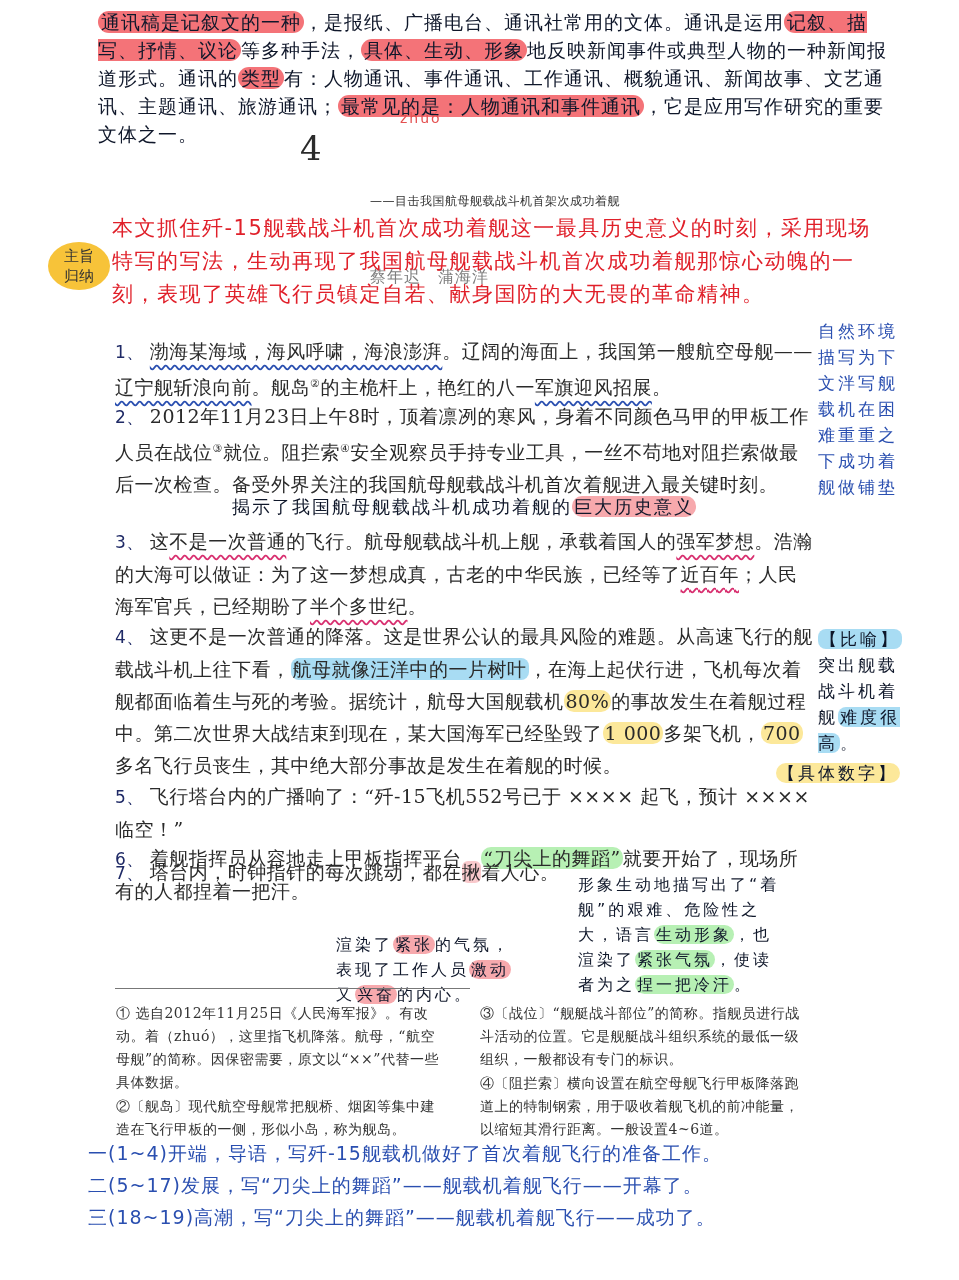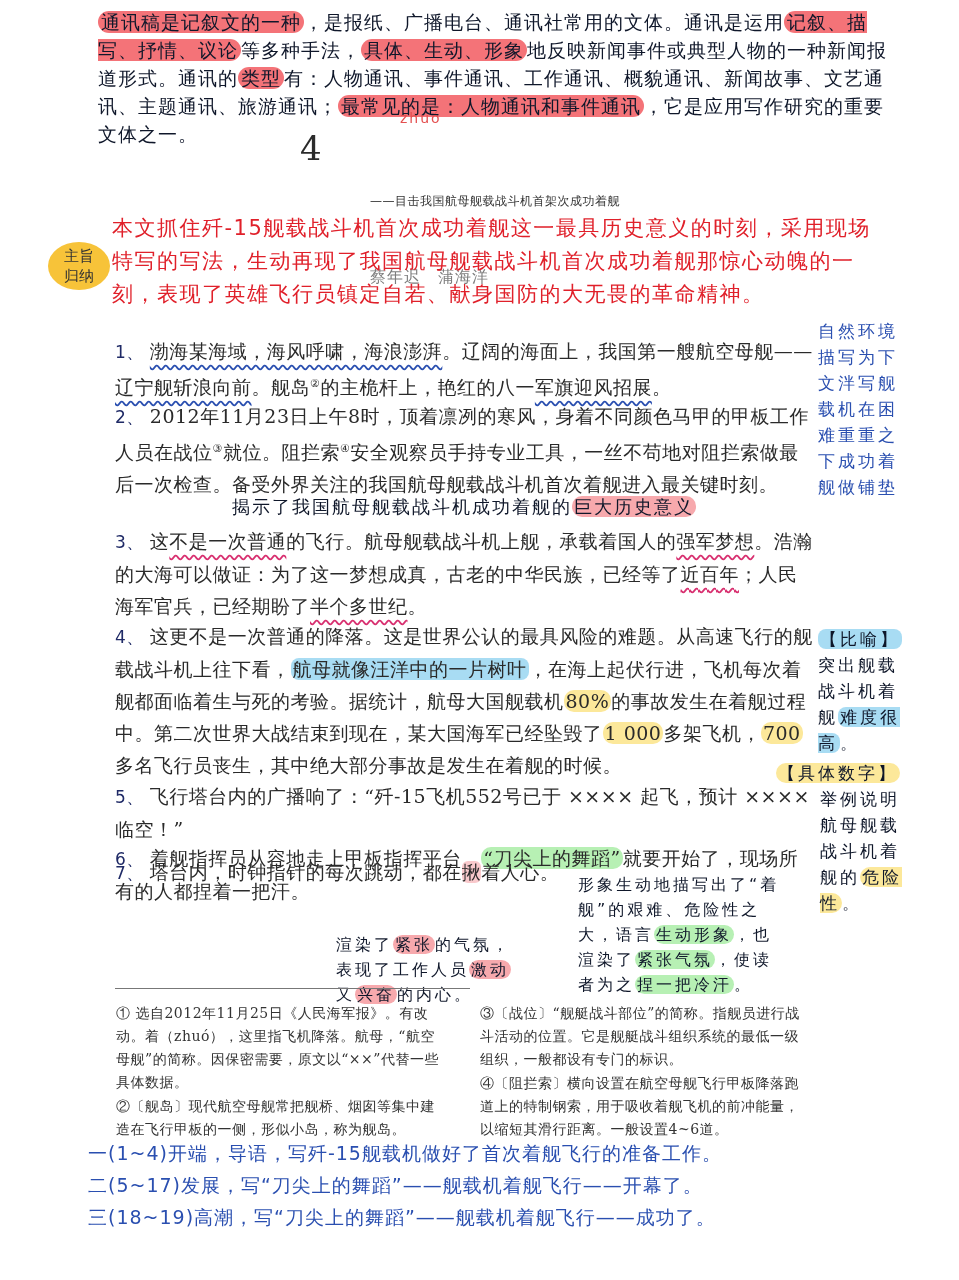--- a/index.html
+++ b/index.html
@@ -69,21 +69,20 @@
 
 <div class="abs side-note hand blue" style="left:818px; top:318px; width:90px;">自然环境描写为下文泮写舰载机在困难重重之下成功着舰做铺垫</div>
 
 <div class="abs side-note hand navy" style="left:818px; top:626px; width:96px;">
   <span class="hl-blue">【比喻】</span><br>
   <span>突出舰载战斗机着舰</span><span class="hl-blue">难度很高</span><span>。</span>
 </div>
 
 <div class="abs side-note hand navy" style="left:776px; top:760px; width:140px;">
   <span class="hl-yellow">【具体数字】</span><br>
-  <div style="padding-left:44px;"><span>举例说明航母舰载战斗机着舰的</span><span class="hl-yellow">危险性</span><span>。</span></div>
 </div>
 
 <div class="abs side-note hand navy" style="left:336px; top:932px; width:180px; font-size:16px; line-height:25px;" id="tension"><span>渲染了</span><span class="hl-pink">紧张</span><span>的气氛，表现了工作人员</span><span class="hl-pink">激动</span><span>又</span><span class="hl-pink">兴奋</span><span>的内心。</span></div>
 
 <div class="abs side-note hand navy" style="left:578px; top:872px; width:210px; font-size:16px; line-height:25px;" id="vivid"><span>形象生动地描写出了“着舰”的艰难、危险性之大，语言</span><span class="hl-green">生动形象</span><span>，也渲染了</span><span class="hl-green">紧张气氛</span><span>，使读者为之</span><span class="hl-green">捏一把冷汗</span><span>。</span></div>
 
 <div class="abs divider"></div>
 
 <div class="abs fn" style="left:116px; top:1002px; width:330px;">
   <span>①</span> <span>选自2012年11月25日《人民海军报》。有改动。着（zhuó），这里指飞机降落。航母，“航空母舰”的简称。因保密需要，原文以“××”代替一些具体数据。</span>

